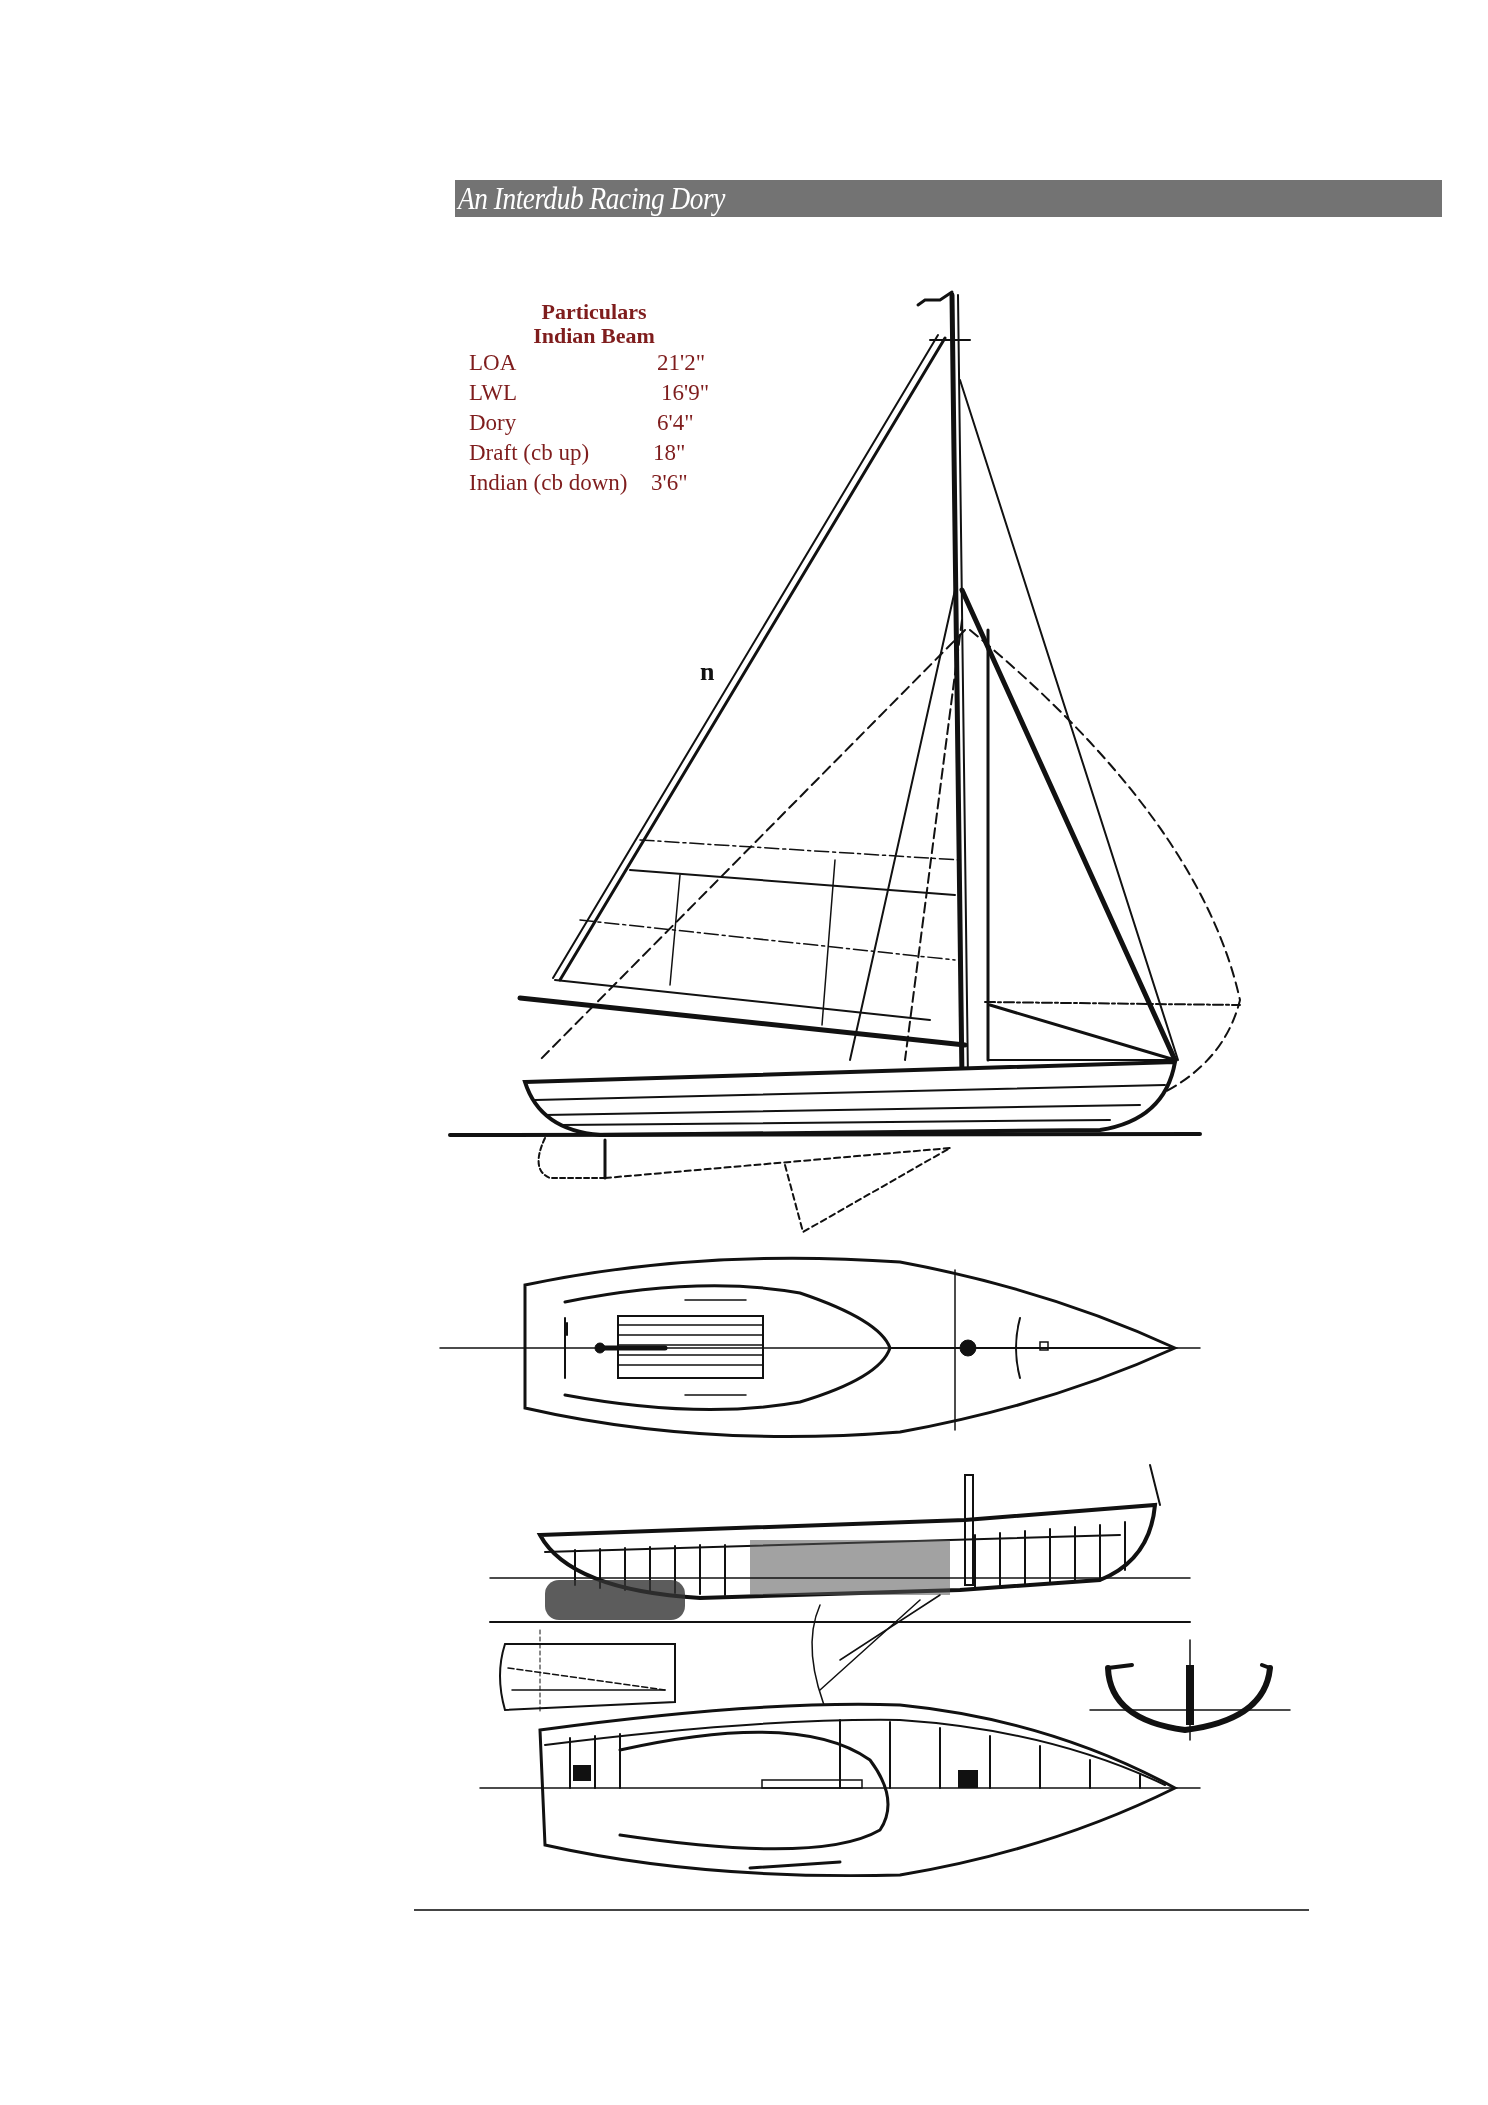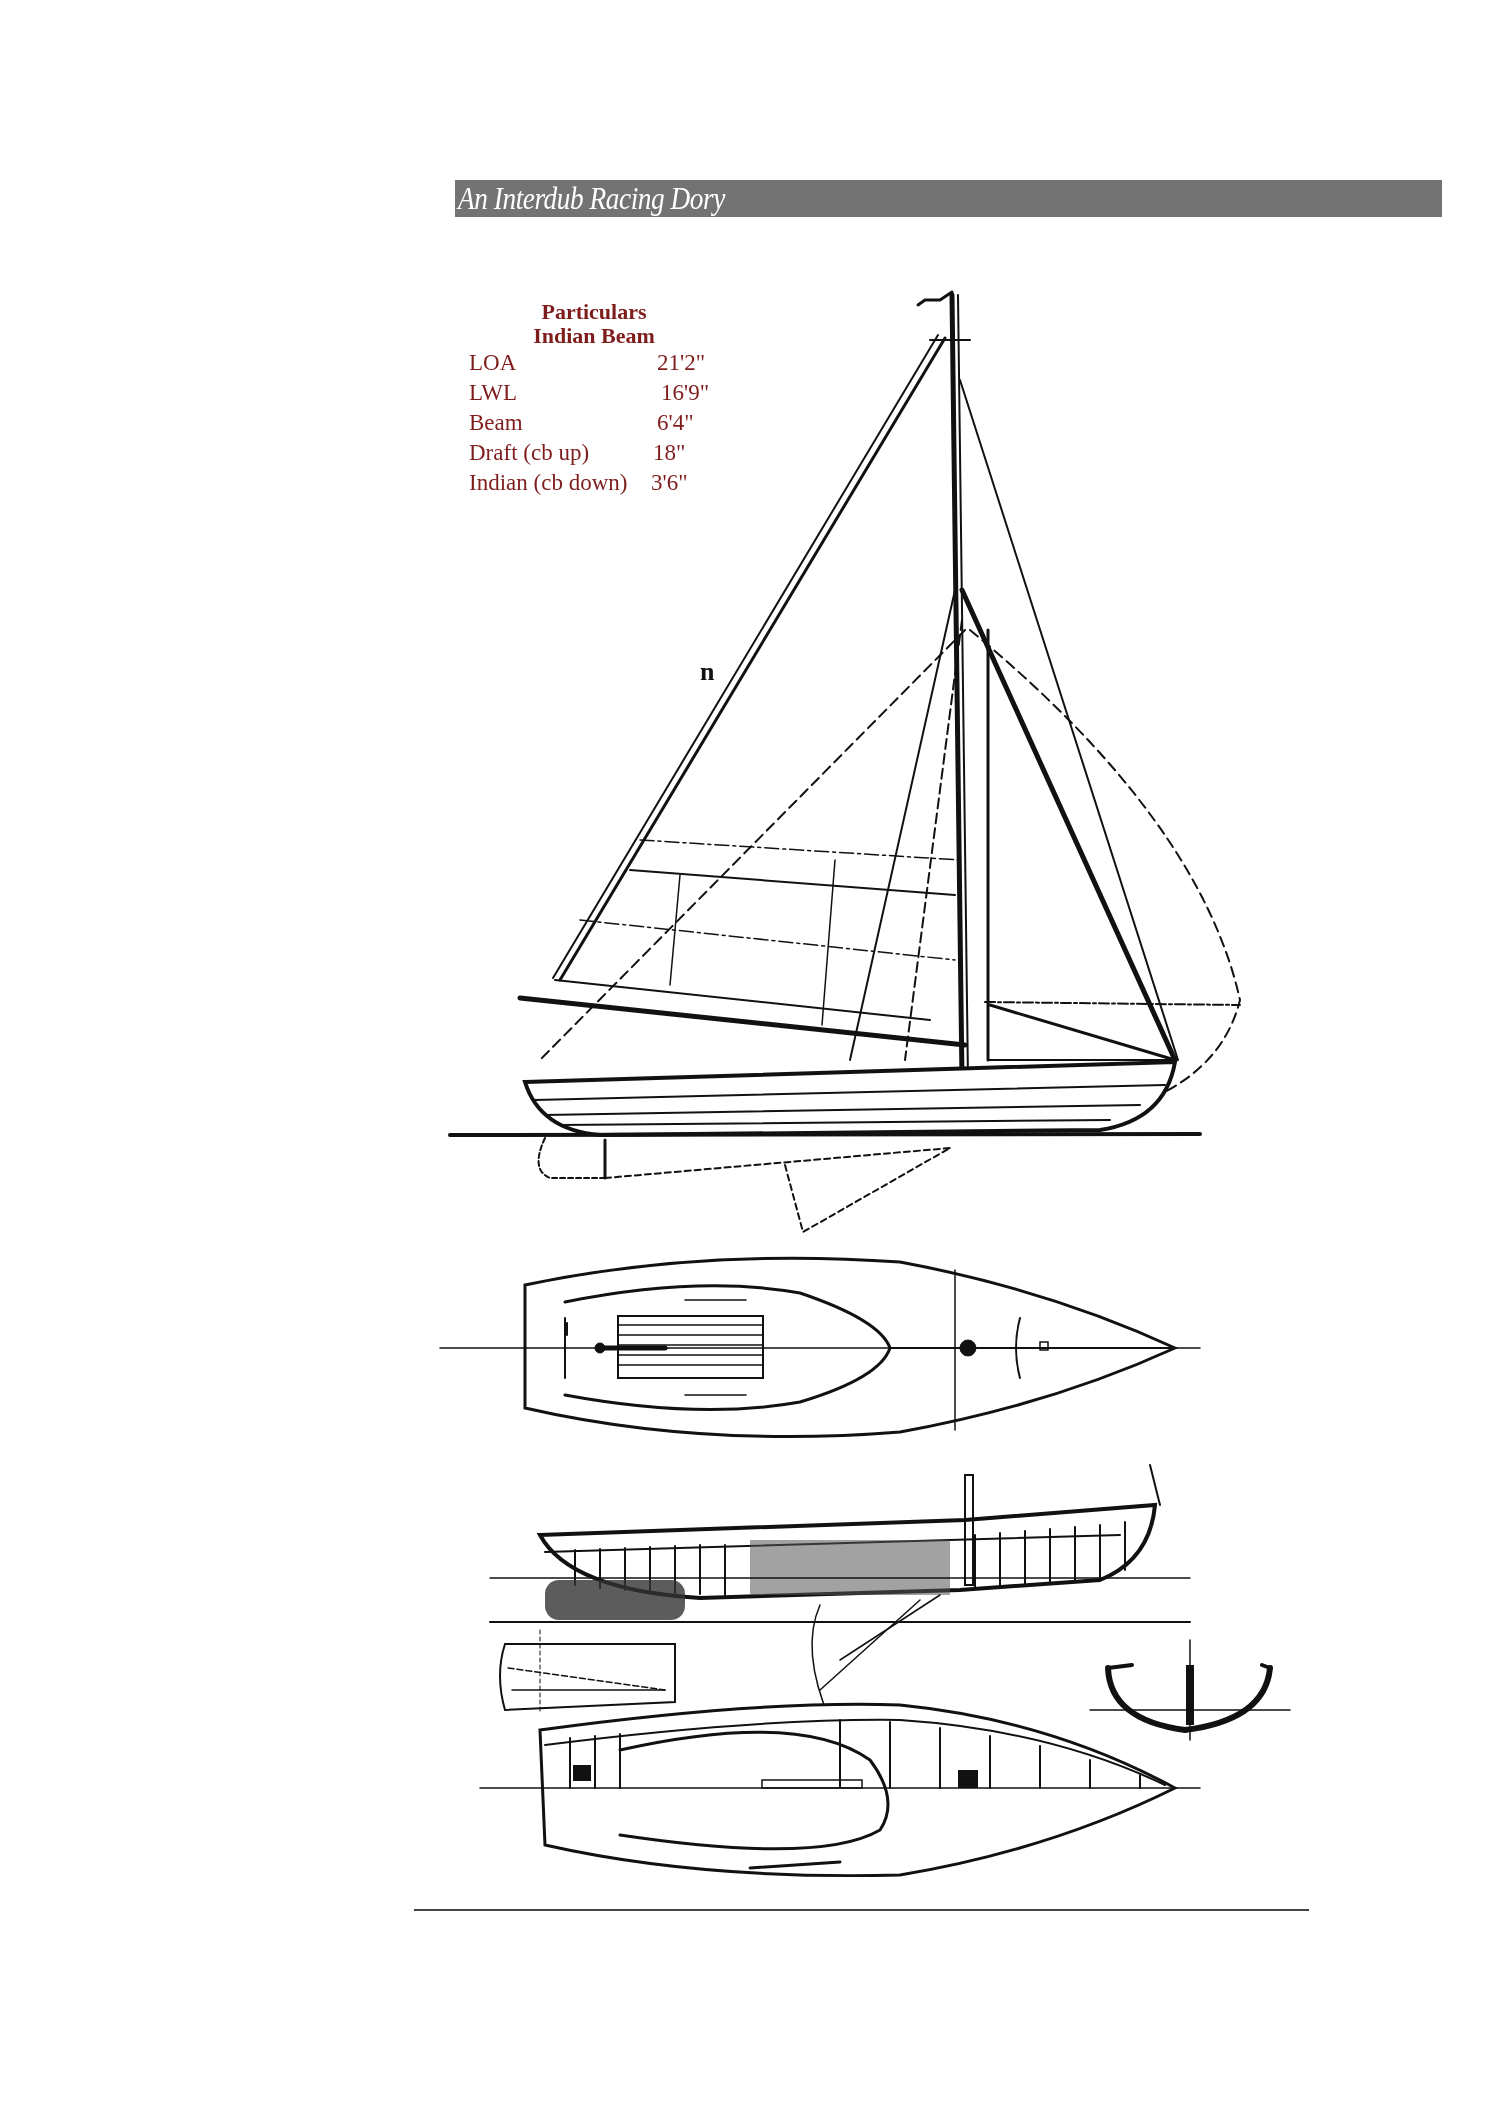--- a/index.html
+++ b/index.html
@@ -26,21 +26,21 @@
   <div class="part-head">Indian Beam</div>
   <div class="part-row">
     <span class="part-label">LOA</span>
     <span class="part-value" style="left:188px">21'2"</span>
   </div>
   <div class="part-row">
     <span class="part-label">LWL</span>
     <span class="part-value" style="left:192px">16'9"</span>
   </div>
   <div class="part-row">
-    <span class="part-label">Beam</span>
+    <span class="part-label">Dory</span>
     <span class="part-value" style="left:188px">6'4"</span>
   </div>
   <div class="part-row">
     <span class="part-label">Draft (cb up)</span>
     <span class="part-value" style="left:184px">18"</span>
   </div>
   <div class="part-row">
     <span class="part-label">Indian (cb down)</span>
     <span class="part-value" style="left:182px">3'6"</span>
   </div>

